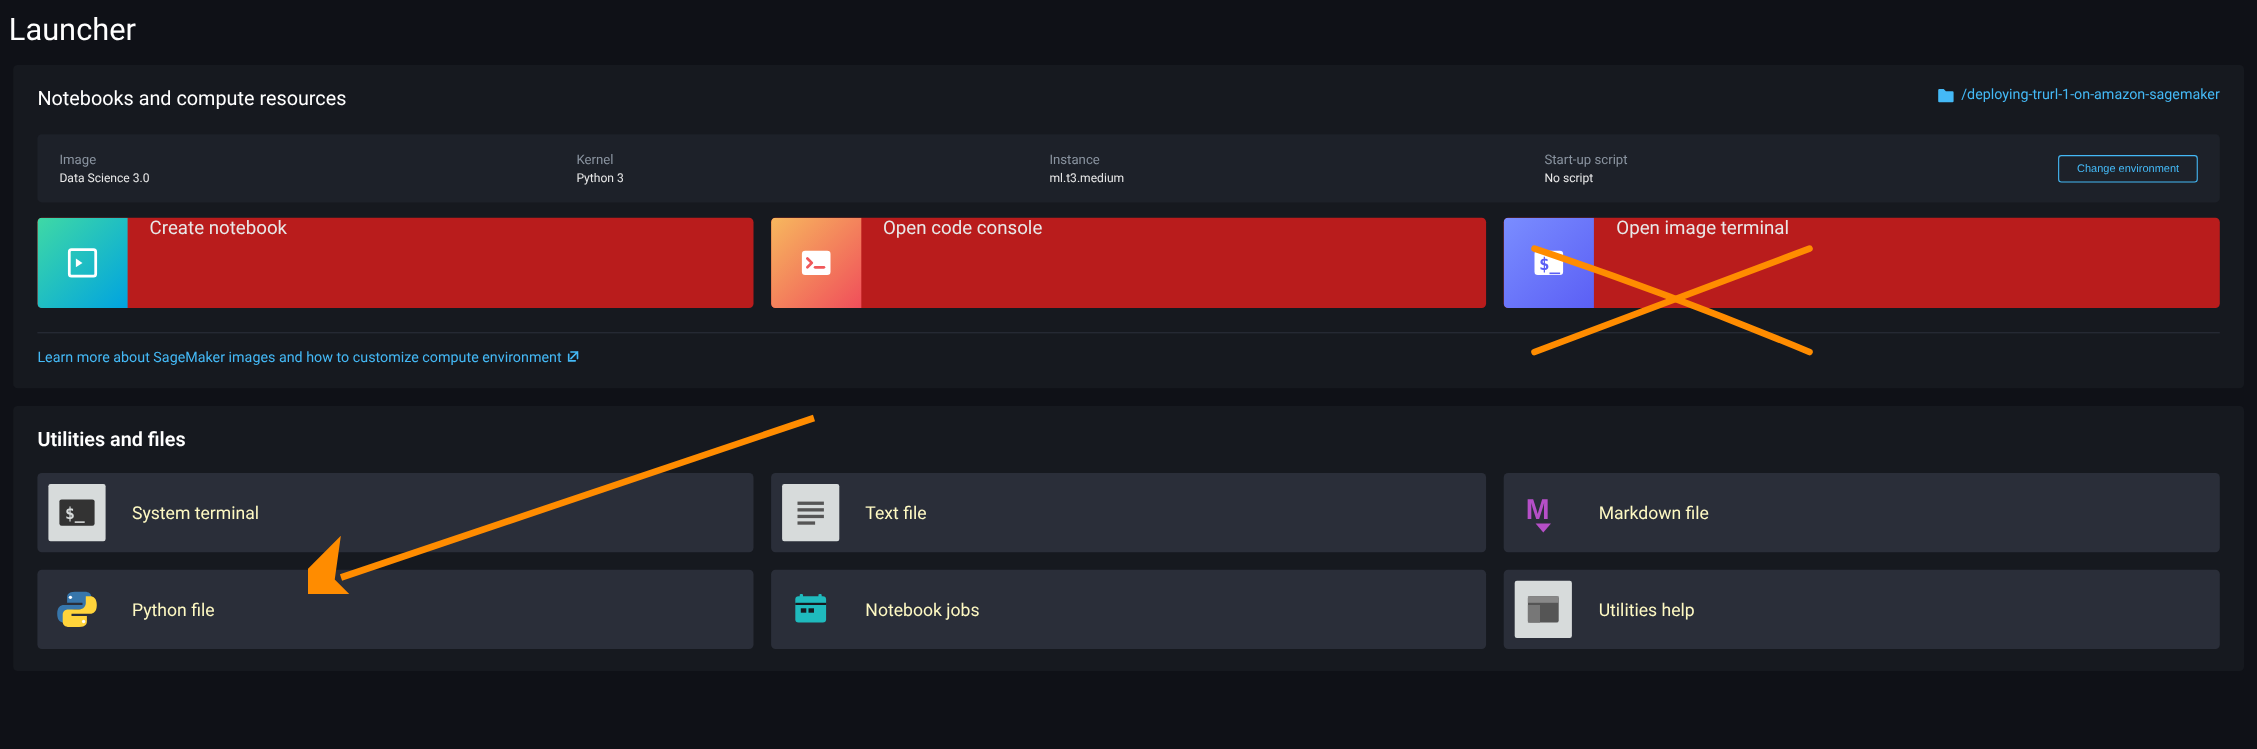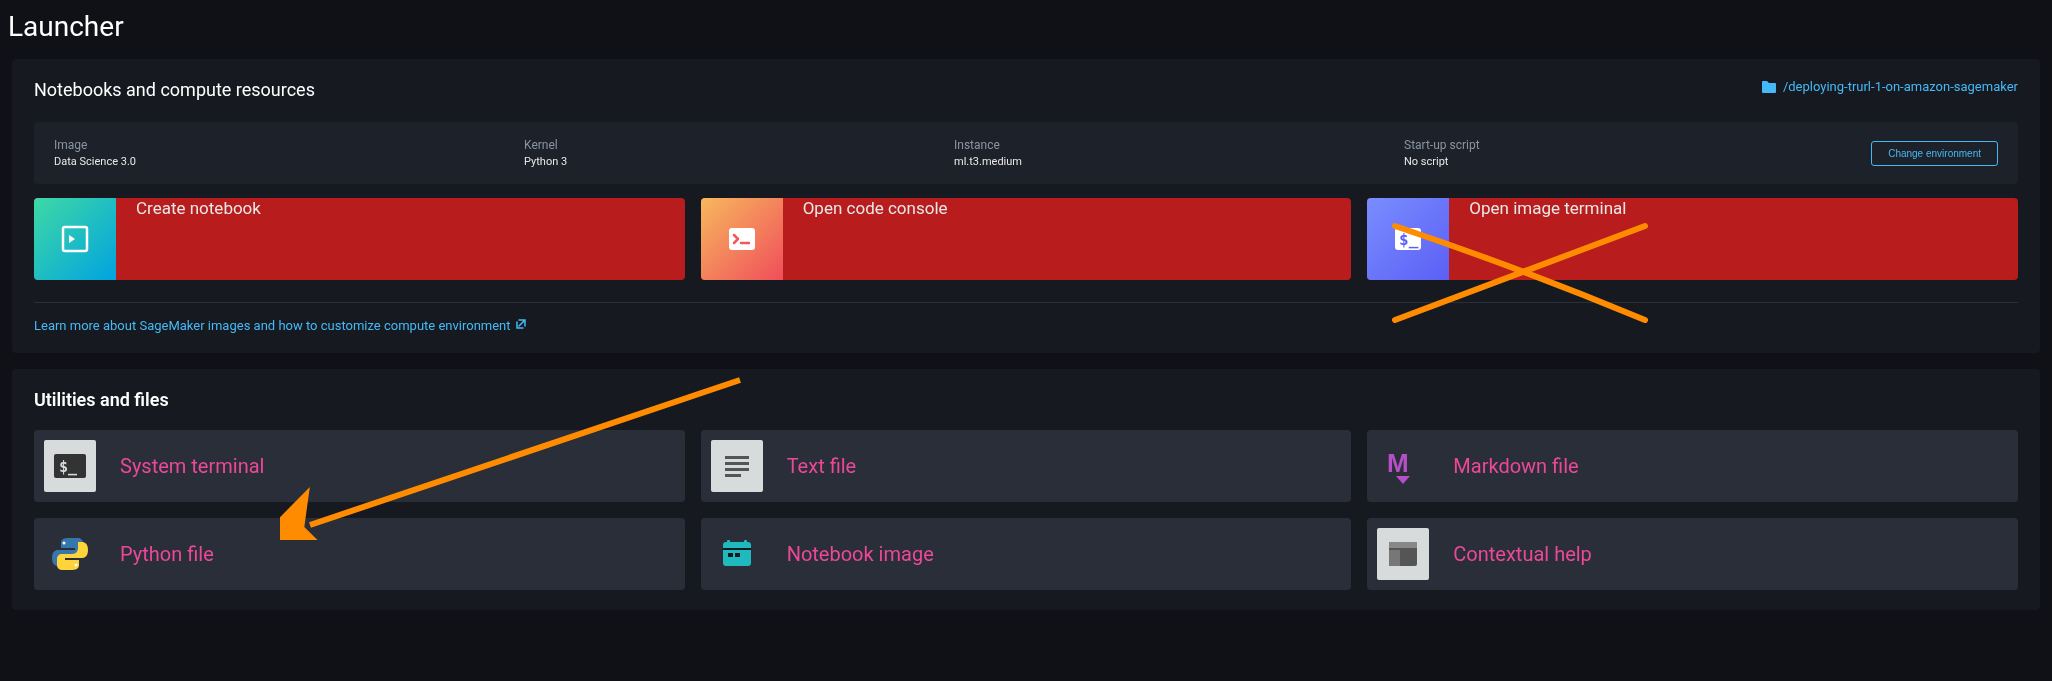--- a/index.html
+++ b/index.html
@@ -154,22 +154,22 @@
     height: 52px;
     background: #d7dbdb;
     display: flex;
     align-items: center;
     justify-content: center;
     flex-shrink: 0;
     border-radius: 2px;
   }
   .util-label {
     padding-left: 24px;
-    font-size: 20px;
-    color: #ec4899;
+    font-size: 16px;
+    color: #fef9c3;
   }
 
   
   .annot-layer {
     position: absolute;
     pointer-events: none;
   }
   .arrow {
     position: absolute;
     top: 370px;
@@ -315,31 +315,31 @@
       <div class="util-icon" style="background:transparent;">
         <svg width="36" height="36" viewBox="0 0 36 36">
               <rect x="4" y="6" width="28" height="24" rx="3" fill="#1fbabd"></rect>
               <rect x="8" y="4" width="3" height="4" rx="1" fill="#1fbabd"></rect>
               <rect x="25" y="4" width="3" height="4" rx="1" fill="#1fbabd"></rect>
               <rect x="4" y="12" width="28" height="2" fill="#16191f"></rect>
               <rect x="9" y="17" width="5" height="4" fill="#16191f"></rect>
               <rect x="16" y="17" width="5" height="4" fill="#16191f"></rect>
             </svg>
       </div>
-      <div class="util-label">Notebook image</div>
+      <div class="util-label">Notebook jobs</div>
     </div>
     <div class="util-card">
       <div class="util-icon">
         <svg width="40" height="40" viewBox="0 0 40 40">
               <rect x="6" y="8" width="28" height="24" rx="2" fill="#555"></rect>
               <rect x="6" y="8" width="28" height="6" fill="#888"></rect>
               <rect x="6" y="16" width="11" height="16" fill="#777"></rect>
             </svg>
       </div>
-      <div class="util-label">Contextual help</div>
+      <div class="util-label">Utilities help</div>
     </div>
   </div>
 </div>
 
 <svg class="annot-layer arrow" viewBox="0 0 470 170">
   <defs>
     <marker id="arrowhead" markerWidth="12" markerHeight="12" refX="2" refY="6" orient="auto">
       <path d="M0 0 L12 6 L0 12 L3 6 Z" fill="#ff8c00"></path>
     </marker>
   </defs>

